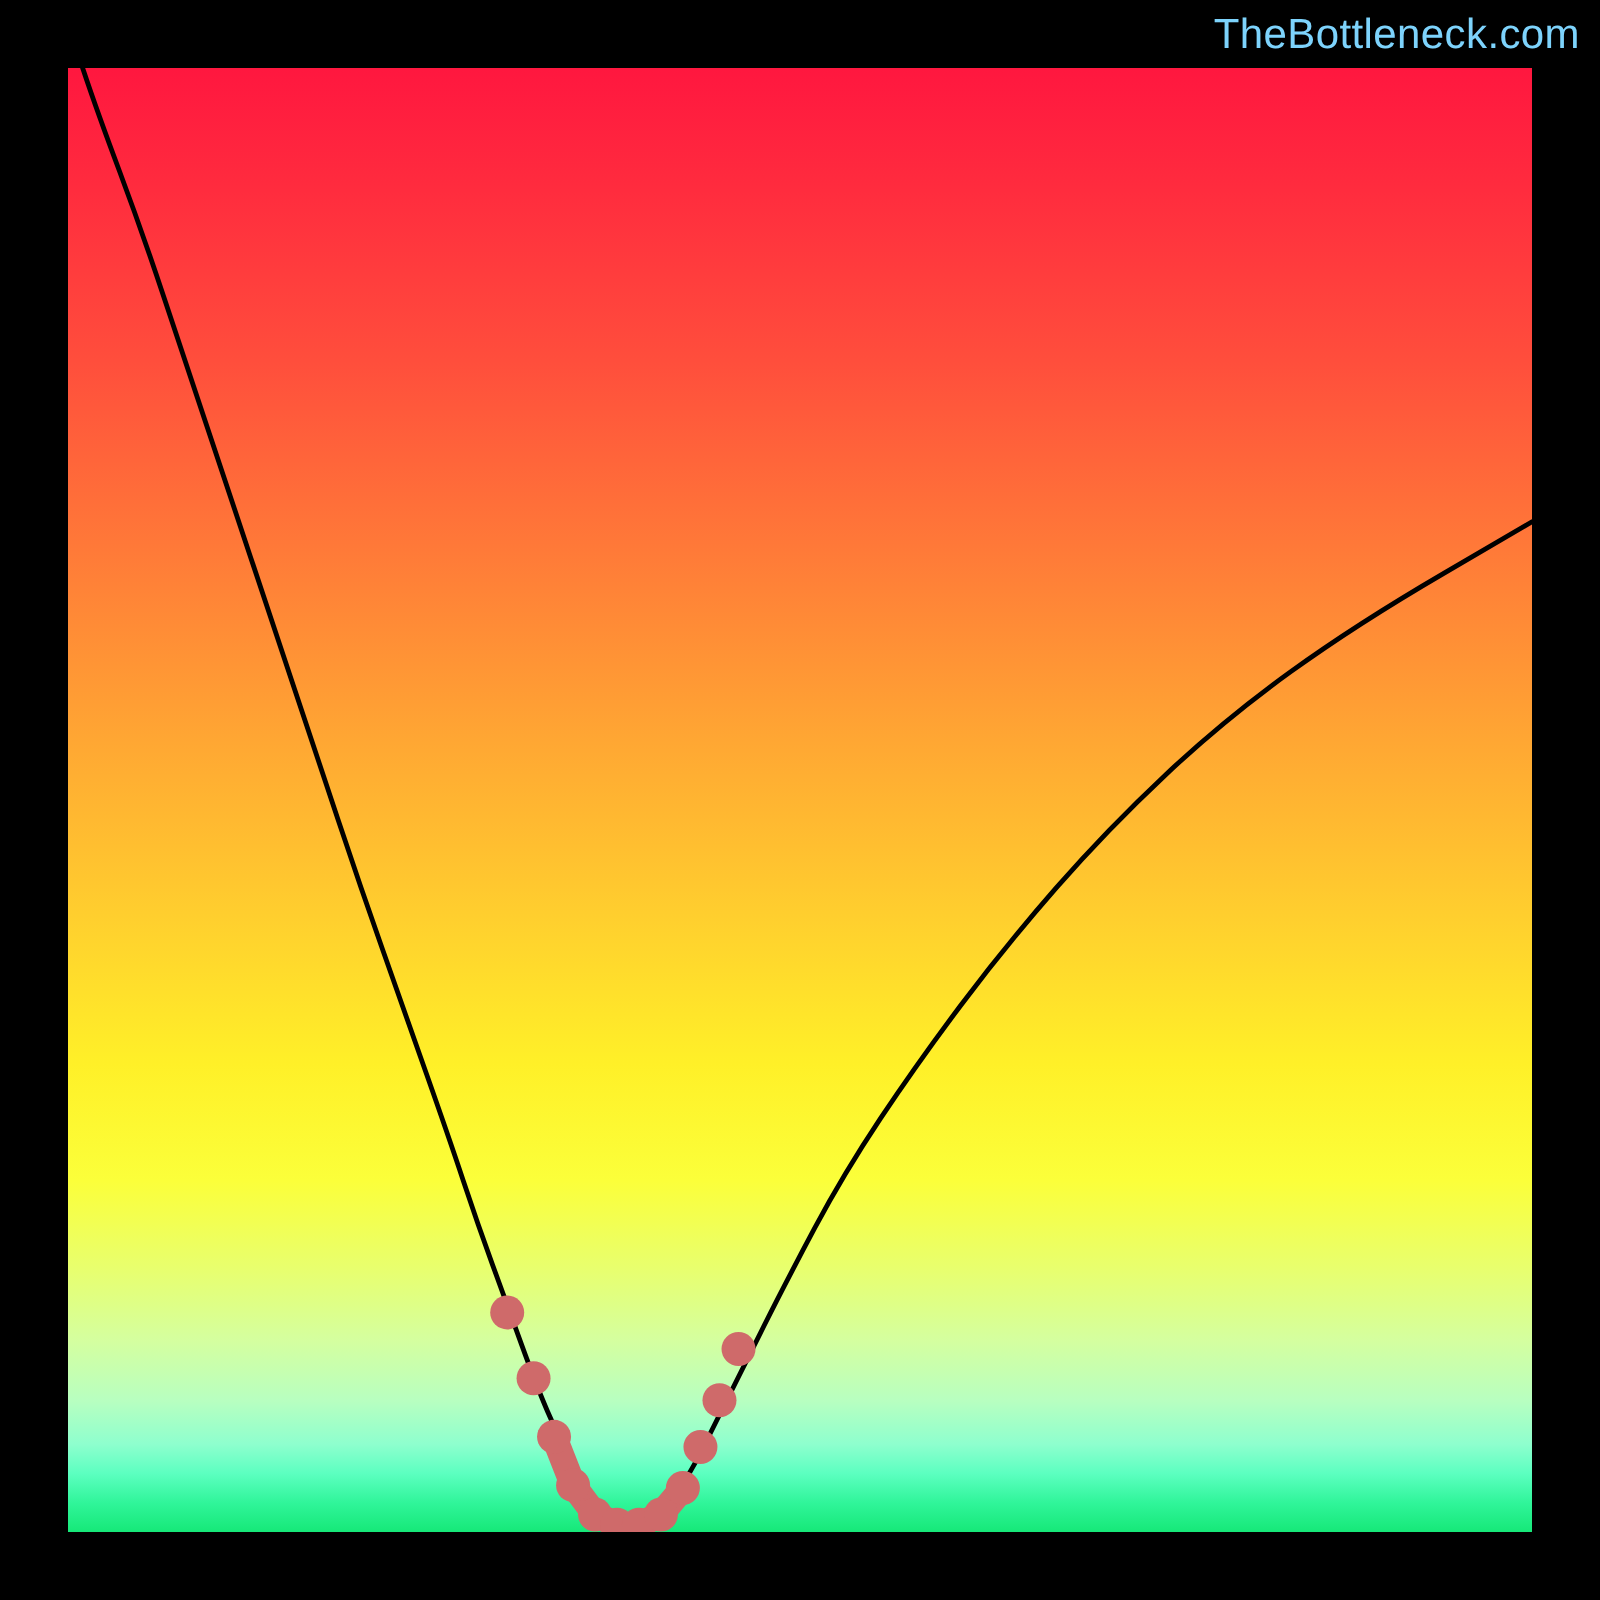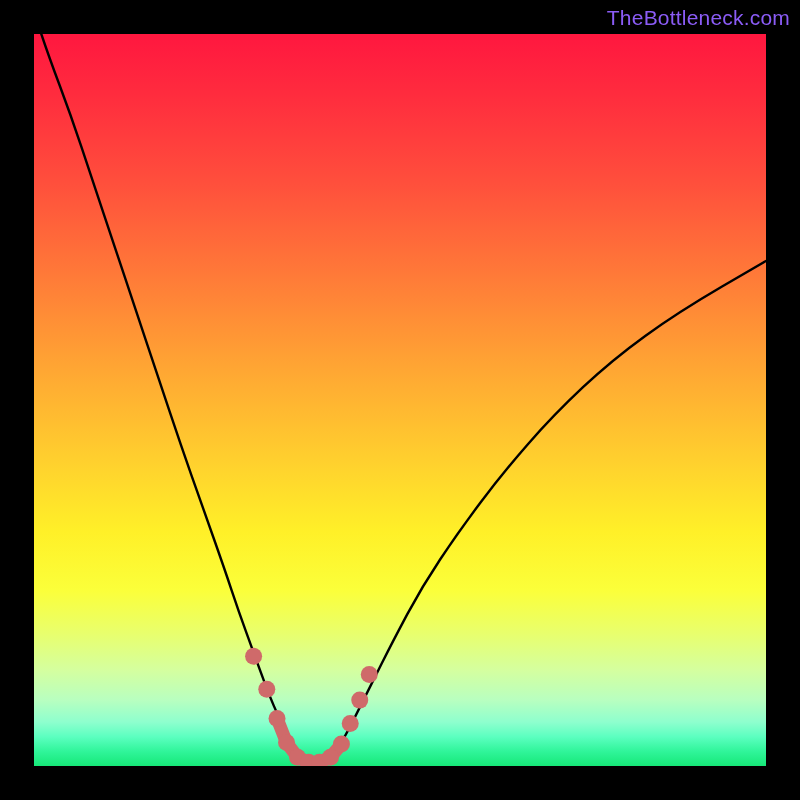--- a/index.html
+++ b/index.html
@@ -42,21 +42,21 @@
       #8effce 94%,
       #5cffc0 96%,
       #30f59a 98%,
       #16e878 100%
     );
   }
   .watermark {
     position: absolute;
     top: 6px;
     right: 10px;
-    color: #8b5cf6;
+    color: #7dd3fc;
     font-size: 21px;
     letter-spacing: 0.2px;
     font-weight: 400;
     user-select: none;
   }
   svg.overlay {
     position: absolute;
     left: 0;
     top: 0;
     width: 732px;

